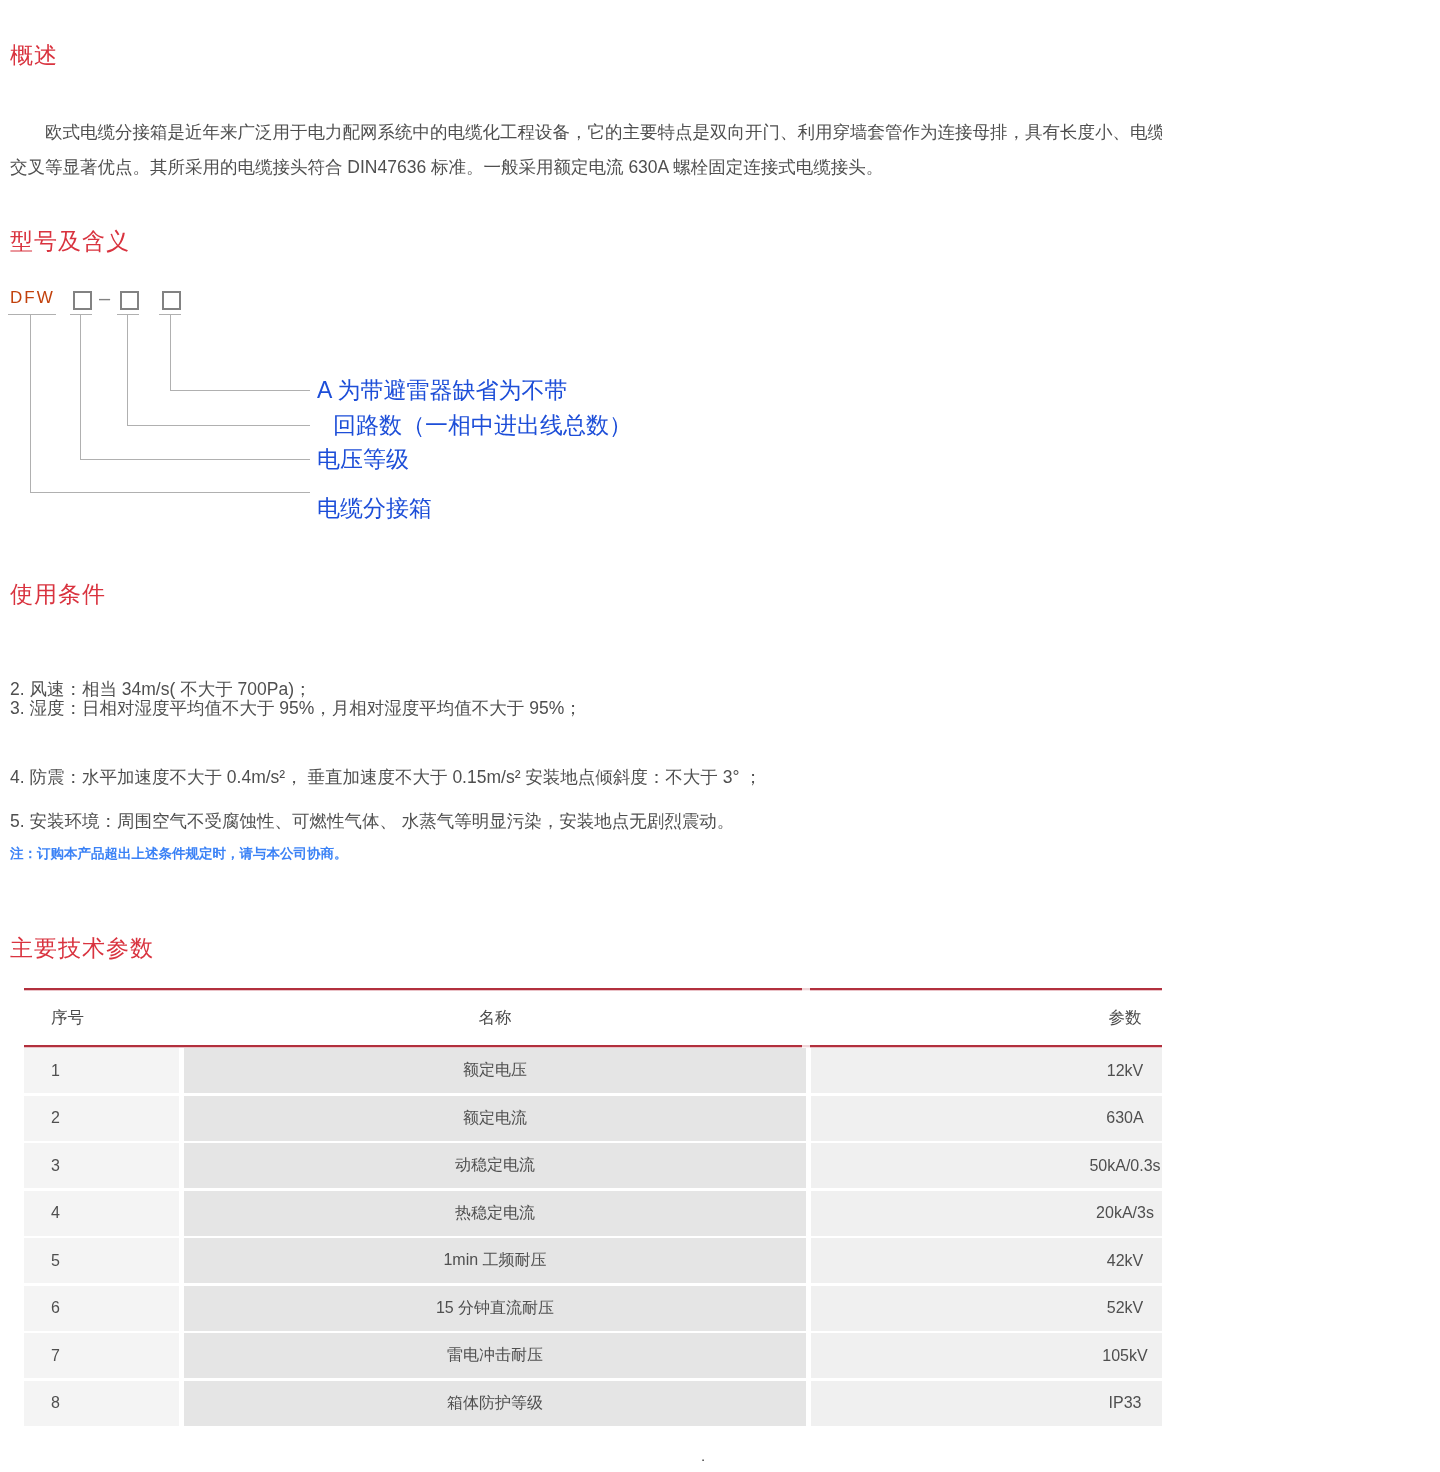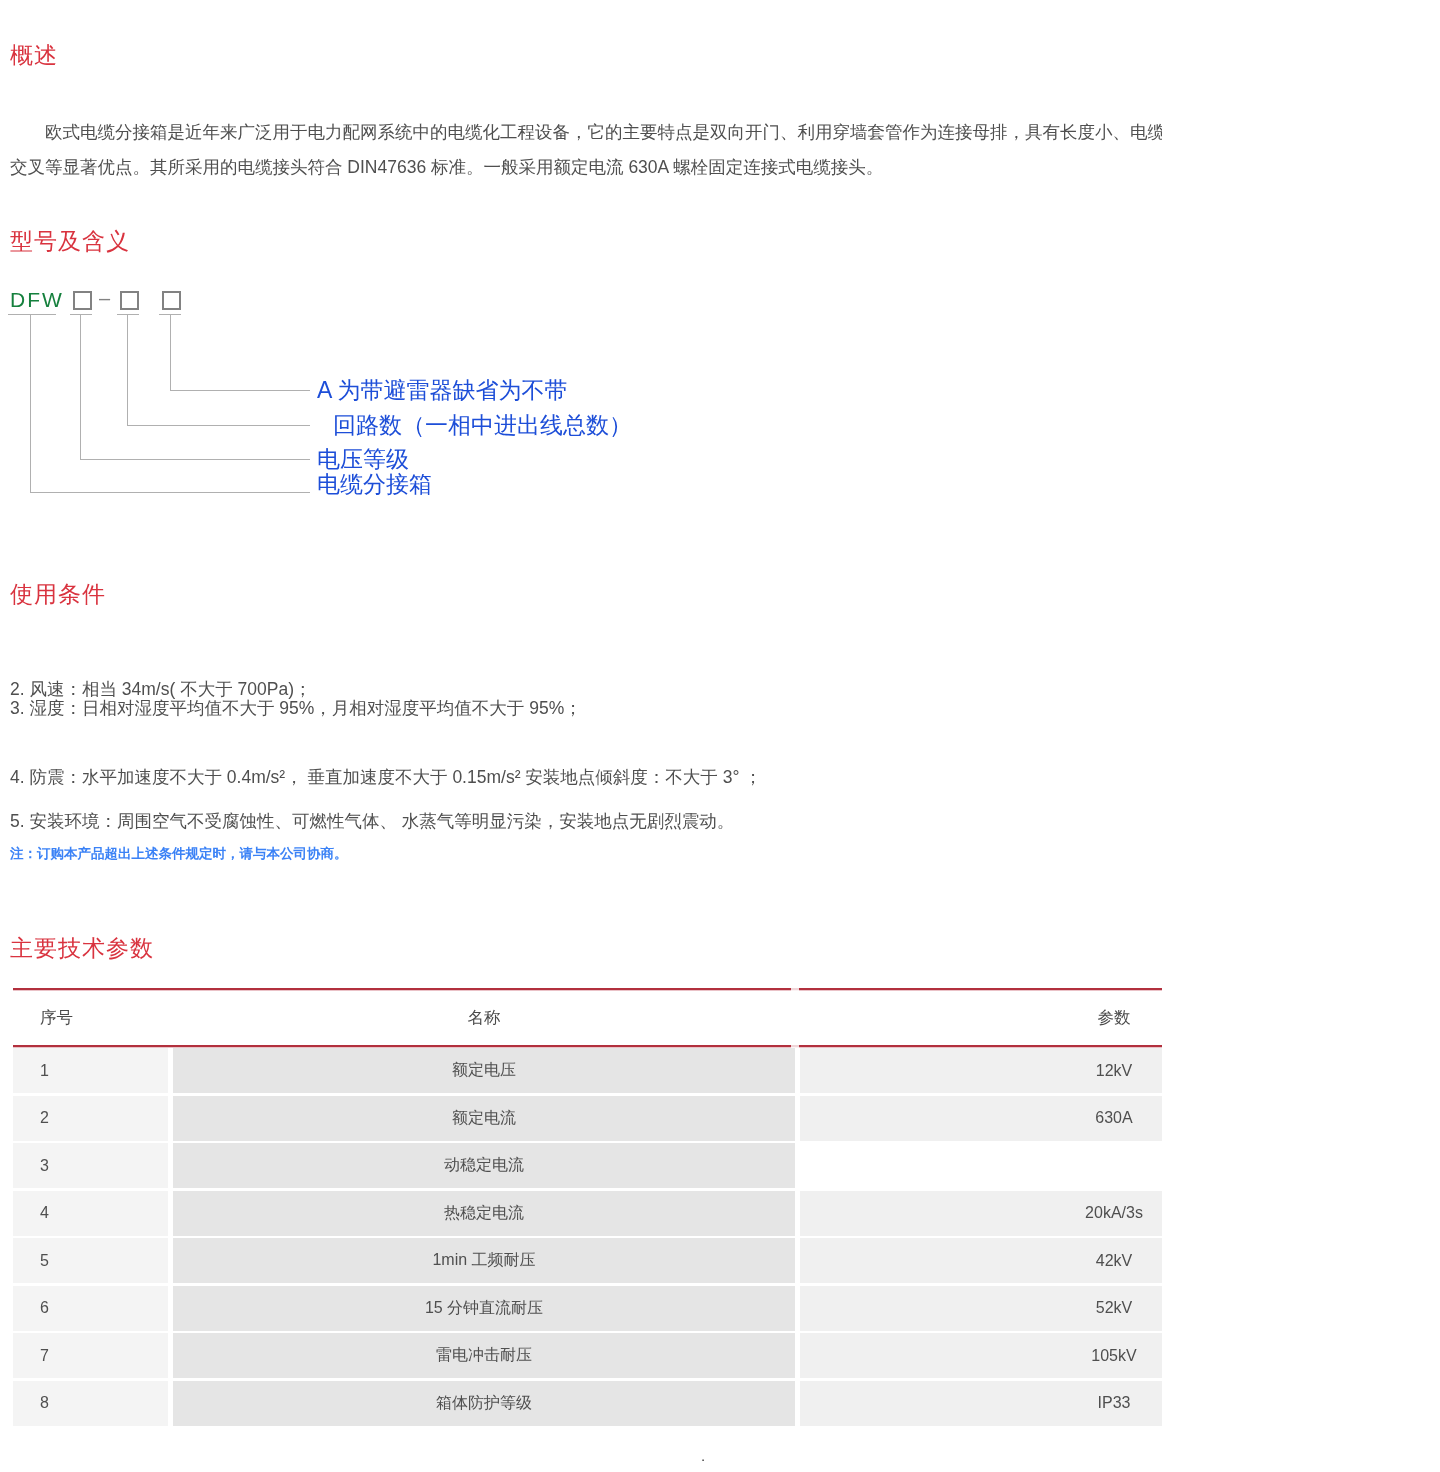--- a/index.html
+++ b/index.html
@@ -22,42 +22,42 @@
   #h-overview{top:40px;}
   #h-model{top:226px;}
   #h-conditions{top:579px;}
   #h-params{top:933px;}
 
   .para{position:absolute;left:10px;top:97px;width:1424px;font-size:17.5px;
         line-height:35px;color:var(--text,#4f4f4f);text-indent:2em;}
 
   
   .model-diagram{position:absolute;left:10px;top:288px;width:760px;height:220px;}
-  .md-prefix{position:absolute;left:0;top:0;font-size:21px;letter-spacing:2px;color:#15803d;}
+  .md-prefix{position:absolute;left:0;top:0;font-size:17px;letter-spacing:2px;color:#c2410c;}
   .md-box{position:absolute;top:3px;width:15px;height:15px;border:2px solid #828282;background:#fff;}
   .md-box.b1{left:63px;} .md-box.b2{left:110px;} .md-box.b3{left:152px;}
   .md-sep{position:absolute;left:89px;top:-1px;font-size:20px;color:#828282;}
   .md-under{position:absolute;top:26px;height:1px;background:var(--line-gray,#b0b0b0);}
   .u1{left:-2px;width:48px;} .u2{left:60px;width:22px;} .u3{left:107px;width:22px;} .u4{left:149px;width:22px;}
   .md-v{position:absolute;top:27px;width:1px;background:var(--line-gray,#b0b0b0);}
   .vA{left:20px;height:177px;} .vB{left:70px;height:144px;}
   .vC{left:117px;height:110px;} .vD{left:160px;height:75px;}
   .md-h{position:absolute;height:1px;background:var(--line-gray,#b0b0b0);}
   .hD{top:102px;left:160px;width:140px;} .hC{top:137px;left:117px;width:183px;}
   .hB{top:171px;left:70px;width:230px;}  .hA{top:204px;left:20px;width:280px;}
   .md-label{position:absolute;left:307px;transform:translateY(-50%);font-size:23px;color:#1d4ed8;white-space:nowrap;}
-  .l0{top:102px;} .l1{top:137px;margin-left:16px;} .l2{top:171px;} .l3{top:196px;}
+  .l0{top:102px;} .l1{top:137px;margin-left:16px;} .l2{top:171px;} .l3{top:220px;}
 
   
   .cond-item{position:absolute;left:10px;font-size:17.5px;color:var(--text,#4f4f4f);white-space:nowrap;}
   .ci0{top:632px;} .ci1{top:677px;} .ci2{top:696px;} .ci3{top:765px;} .ci4{top:809px;}
   .cond-note{position:absolute;left:10px;top:845px;font-size:13.5px;font-weight:600;color:#3b82f6;}
 
   
-  .spec-table{position:absolute;left:13px;top:988px;width:1415px;}
+  .spec-table{position:absolute;left:24px;top:988px;width:1415px;}
   .red-rule{position:relative;height:3px;
             background:linear-gradient(to bottom,var(--rule-red,#b2303d) 0 2px,var(--rule-pink,#eac2c7) 2px 100%);}
   .rule-gap{position:absolute;left:778px;top:0;width:8px;height:3px;background:rgba(255,255,255,.8);}
   .t-head{display:flex;height:54px;background:#fff;}
   .t-row{display:flex;height:45px;margin-bottom:2.5px;}
   .t-row:last-child{margin-bottom:0;}
   .cell{display:flex;align-items:center;box-sizing:border-box;font-size:16px;color:#4f4f4f;}
   .c1{width:155px;padding-left:27px;margin-right:5px;}
   .c2{width:622px;justify-content:center;margin-right:5px;}
   .c3{flex:1;justify-content:center;}
@@ -132,20 +132,21 @@
       <div class="cell c3">12kV</div>
     </div>
     <div class="t-row">
       <div class="cell c1">2</div>
       <div class="cell c2">额定电流</div>
       <div class="cell c3">630A</div>
     </div>
     <div class="t-row">
       <div class="cell c1">3</div>
       <div class="cell c2">动稳定电流</div>
+      <div class="cell c3">50kA/0.3s</div>
     </div>
     <div class="t-row">
       <div class="cell c1">4</div>
       <div class="cell c2">热稳定电流</div>
       <div class="cell c3">20kA/3s</div>
     </div>
     <div class="t-row">
       <div class="cell c1">5</div>
       <div class="cell c2">1min 工频耐压</div>
       <div class="cell c3">42kV</div>

